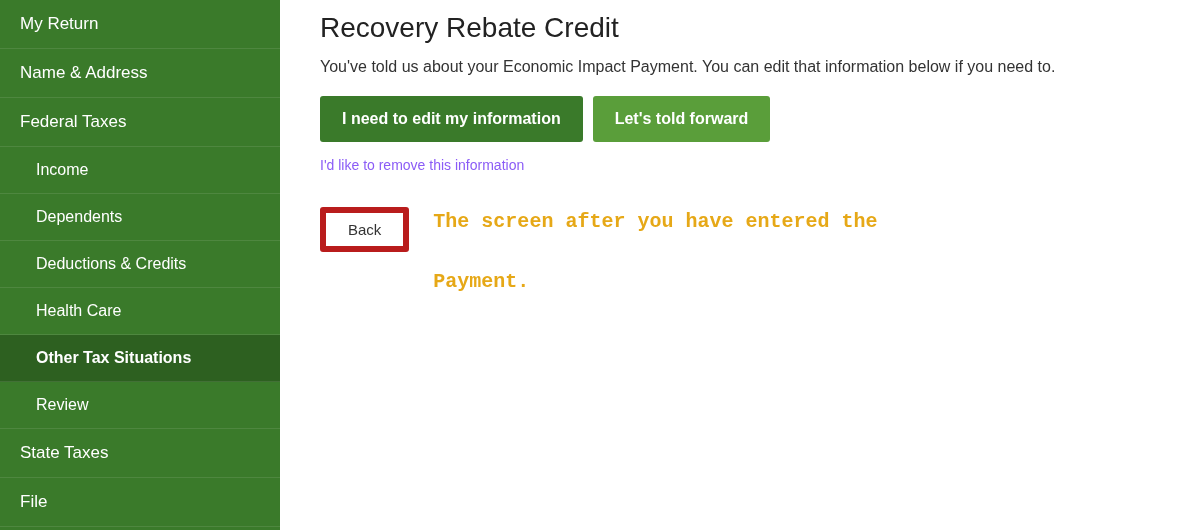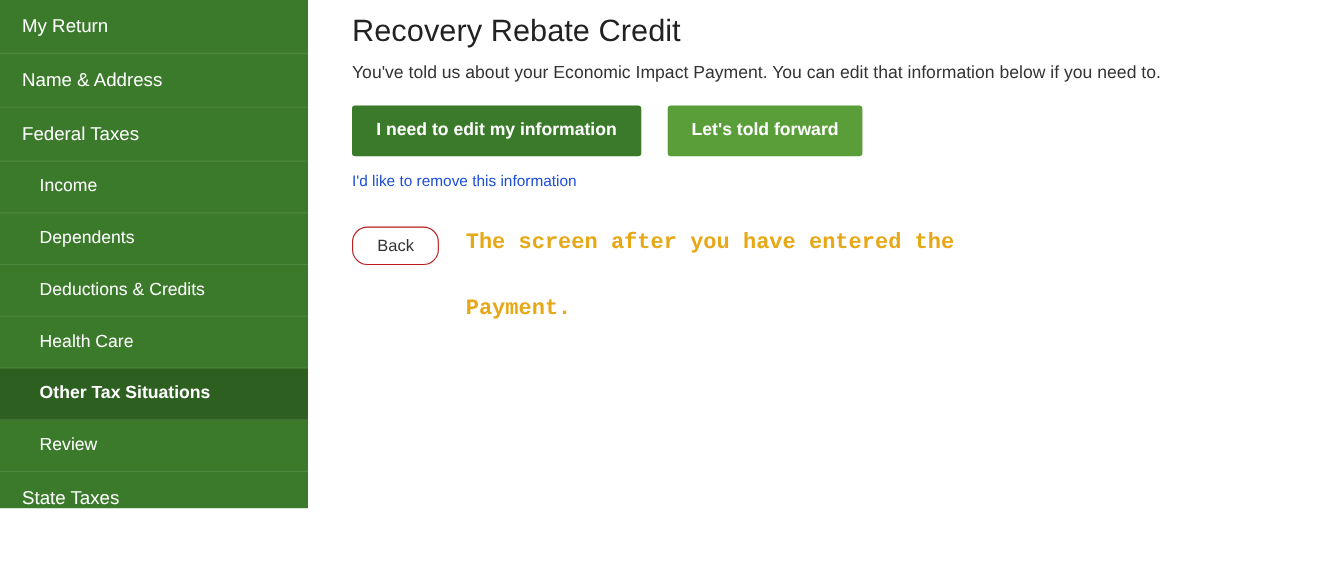--- a/index.html
+++ b/index.html
@@ -13,21 +13,21 @@
     }
 
     
     #sidebar {
       width: 280px;
       min-width: 280px;
       background: #3a7a2a;
       color: #fff;
       display: flex;
       flex-direction: column;
-      height: 462px;
+      height: 530px;
     }
 
     .sidebar-item {
       padding: 14px 20px;
       font-size: 17px;
       cursor: pointer;
       color: #fff;
       border-bottom: 1px solid rgba(255,255,255,0.1);
     }
 
@@ -57,21 +57,21 @@
     }
 
     .description {
       font-size: 16px;
       color: #333;
       margin-bottom: 20px;
     }
 
     .btn-row {
       display: flex;
-      gap: 24px;
+      gap: 10px;
       margin-bottom: 14px;
       align-items: flex-start;
     }
 
     .btn-primary {
       background: #3a7a2a;
       color: #fff;
       border: none;
       padding: 14px 22px;
       font-size: 16px;
@@ -85,43 +85,43 @@
       color: #fff;
       border: none;
       padding: 14px 22px;
       font-size: 16px;
       font-weight: bold;
       cursor: pointer;
       border-radius: 3px;
     }
 
     .remove-link {
-      color: #1d4ed8;
+      color: #8b5cf6;
       font-size: 14px;
       text-decoration: none;
       cursor: pointer;
       margin-bottom: 24px;
       display: inline-block;
     }
 
     .back-row {
       display: flex;
       align-items: flex-start;
       gap: 24px;
       margin-top: 10px;
     }
 
     .btn-back {
       background: #fff;
       color: #333;
-      border: 1px solid #b91c1c;
+      border: 6px solid #b91c1c;
       padding: 8px 22px;
       font-size: 15px;
       cursor: pointer;
-      border-radius: 14px;
+      border-radius: 3px;
       white-space: nowrap;
     }
 
     .annotation-text {
       color: #e6a817;
       font-size: 20px;
       font-weight: bold;
       font-family: 'Courier New', Courier, monospace;
       line-height: 1.5;
       max-width: 560px;

